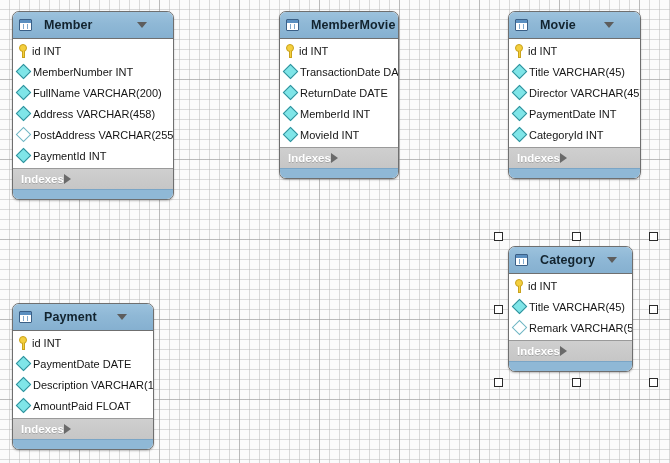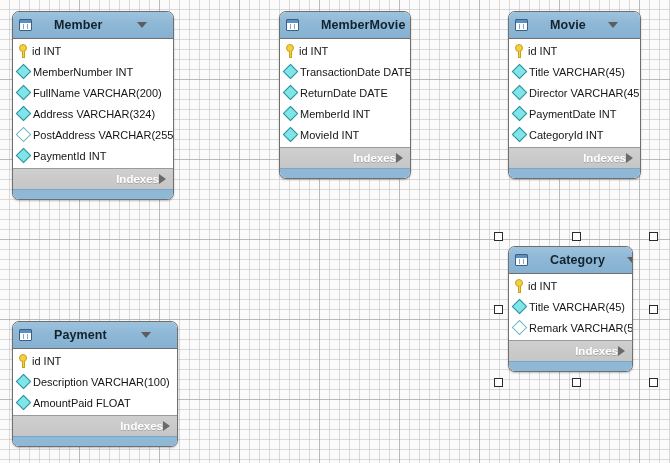--- a/index.html
+++ b/index.html
@@ -25,21 +25,21 @@
     background:#ffffff;
     box-shadow:0 1px 2px rgba(0,0,0,.25);
     overflow:hidden;
   }
   .thead{
     height:26px;
     background:linear-gradient(to bottom,#9cc2dd 0%,#8fb8d6 45%,#85b0d0 100%);
     border-bottom:1px solid #6f6f6f;
     display:flex;align-items:center;
     padding:0 24px 0 6px;
-    gap:22px;
+    gap:12px;
   }
   .tbl-icon{
     width:13px;height:12px;flex:0 0 auto;
     border:1px solid #3a5f86;
     background:#ffffff;
     border-radius:1px;
     position:relative;
     box-sizing:border-box;
   }
   .tbl-icon::before{
@@ -81,21 +81,21 @@
     flex:0 0 auto;width:11px;height:11px;transform:rotate(45deg);
     background:#7fe5e8;border:1px solid #2f8f9b;box-sizing:border-box;
   }
   .dia.nullable{background:#ffffff;border-color:#6fb6c4;}
   .cname{font-size:11px;}
 
   .indexes{
     height:20px;
     background:linear-gradient(to bottom,#cfcfcf 0%,#c6c6c6 100%);
     border-top:1px solid #9a9a9a;
-    display:flex;align-items:center;justify-content:flex-end;
+    display:flex;align-items:center;justify-content:flex-start;
     padding:0 7px 0 8px;
   }
   .ixlabel{font-size:11.5px;font-weight:bold;color:#ffffff;text-shadow:0 1px 0 rgba(0,0,0,.18);}
   .ixcaret{
     width:0;height:0;
     border-top:5px solid transparent;border-bottom:5px solid transparent;
     border-left:7px solid #6a6a6a;
   }
   .footstrip{height:9px;background:#8fb8d6;border-top:1px solid #7aa5c6;}
 
@@ -122,38 +122,38 @@
         <div class="col">
           <span class="dia"></span>
           <span class="cname">MemberNumber INT</span>
         </div>
         <div class="col">
           <span class="dia"></span>
           <span class="cname">FullName VARCHAR(200)</span>
         </div>
         <div class="col">
           <span class="dia"></span>
-          <span class="cname">Address VARCHAR(324)</span>
+          <span class="cname">Address VARCHAR(458)</span>
         </div>
         <div class="col">
           <span class="dia nullable"></span>
           <span class="cname">PostAddress VARCHAR(255)</span>
         </div>
         <div class="col">
           <span class="dia"></span>
           <span class="cname">PaymentId INT</span>
         </div>
       </div>
       <div class="indexes">
         <span class="ixlabel">Indexes</span>
         <span class="ixcaret"></span>
       </div>
       <div class="footstrip"></div>
     </div>
-    <div class="table" style="left: 279px; top: 11px; width: 132px;">
+    <div class="table" style="left: 279px; top: 11px; width: 120px;">
       <div class="thead">
         <span class="tbl-icon"></span>
         <span class="ttitle">MemberMovie</span>
         <span class="caret"></span>
       </div>
       <div class="cols">
         <div class="col">
           <span class="pk-key"></span>
           <span class="cname">id INT</span>
         </div>
@@ -241,33 +241,37 @@
       <div class="footstrip"></div>
     </div>
     <div class="handle" style="left: 494px; top: 232px;"></div>
     <div class="handle" style="left: 571.5px; top: 232px;"></div>
     <div class="handle" style="left: 649px; top: 232px;"></div>
     <div class="handle" style="left: 494px; top: 305px;"></div>
     <div class="handle" style="left: 649px; top: 305px;"></div>
     <div class="handle" style="left: 494px; top: 378px;"></div>
     <div class="handle" style="left: 571.5px; top: 378px;"></div>
     <div class="handle" style="left: 649px; top: 378px;"></div>
-    <div class="table" style="left: 12px; top: 321px; width: 166px;">
+    <div class="table" style="left: 12px; top: 303px; width: 142px;">
       <div class="thead">
         <span class="tbl-icon"></span>
         <span class="ttitle">Payment</span>
         <span class="caret"></span>
       </div>
       <div class="cols">
         <div class="col">
           <span class="pk-key"></span>
           <span class="cname">id INT</span>
         </div>
         <div class="col">
           <span class="dia"></span>
+          <span class="cname">PaymentDate DATE</span>
+        </div>
+        <div class="col">
+          <span class="dia"></span>
           <span class="cname">Description VARCHAR(100)</span>
         </div>
         <div class="col">
           <span class="dia"></span>
           <span class="cname">AmountPaid FLOAT</span>
         </div>
       </div>
       <div class="indexes">
         <span class="ixlabel">Indexes</span>
         <span class="ixcaret"></span>

